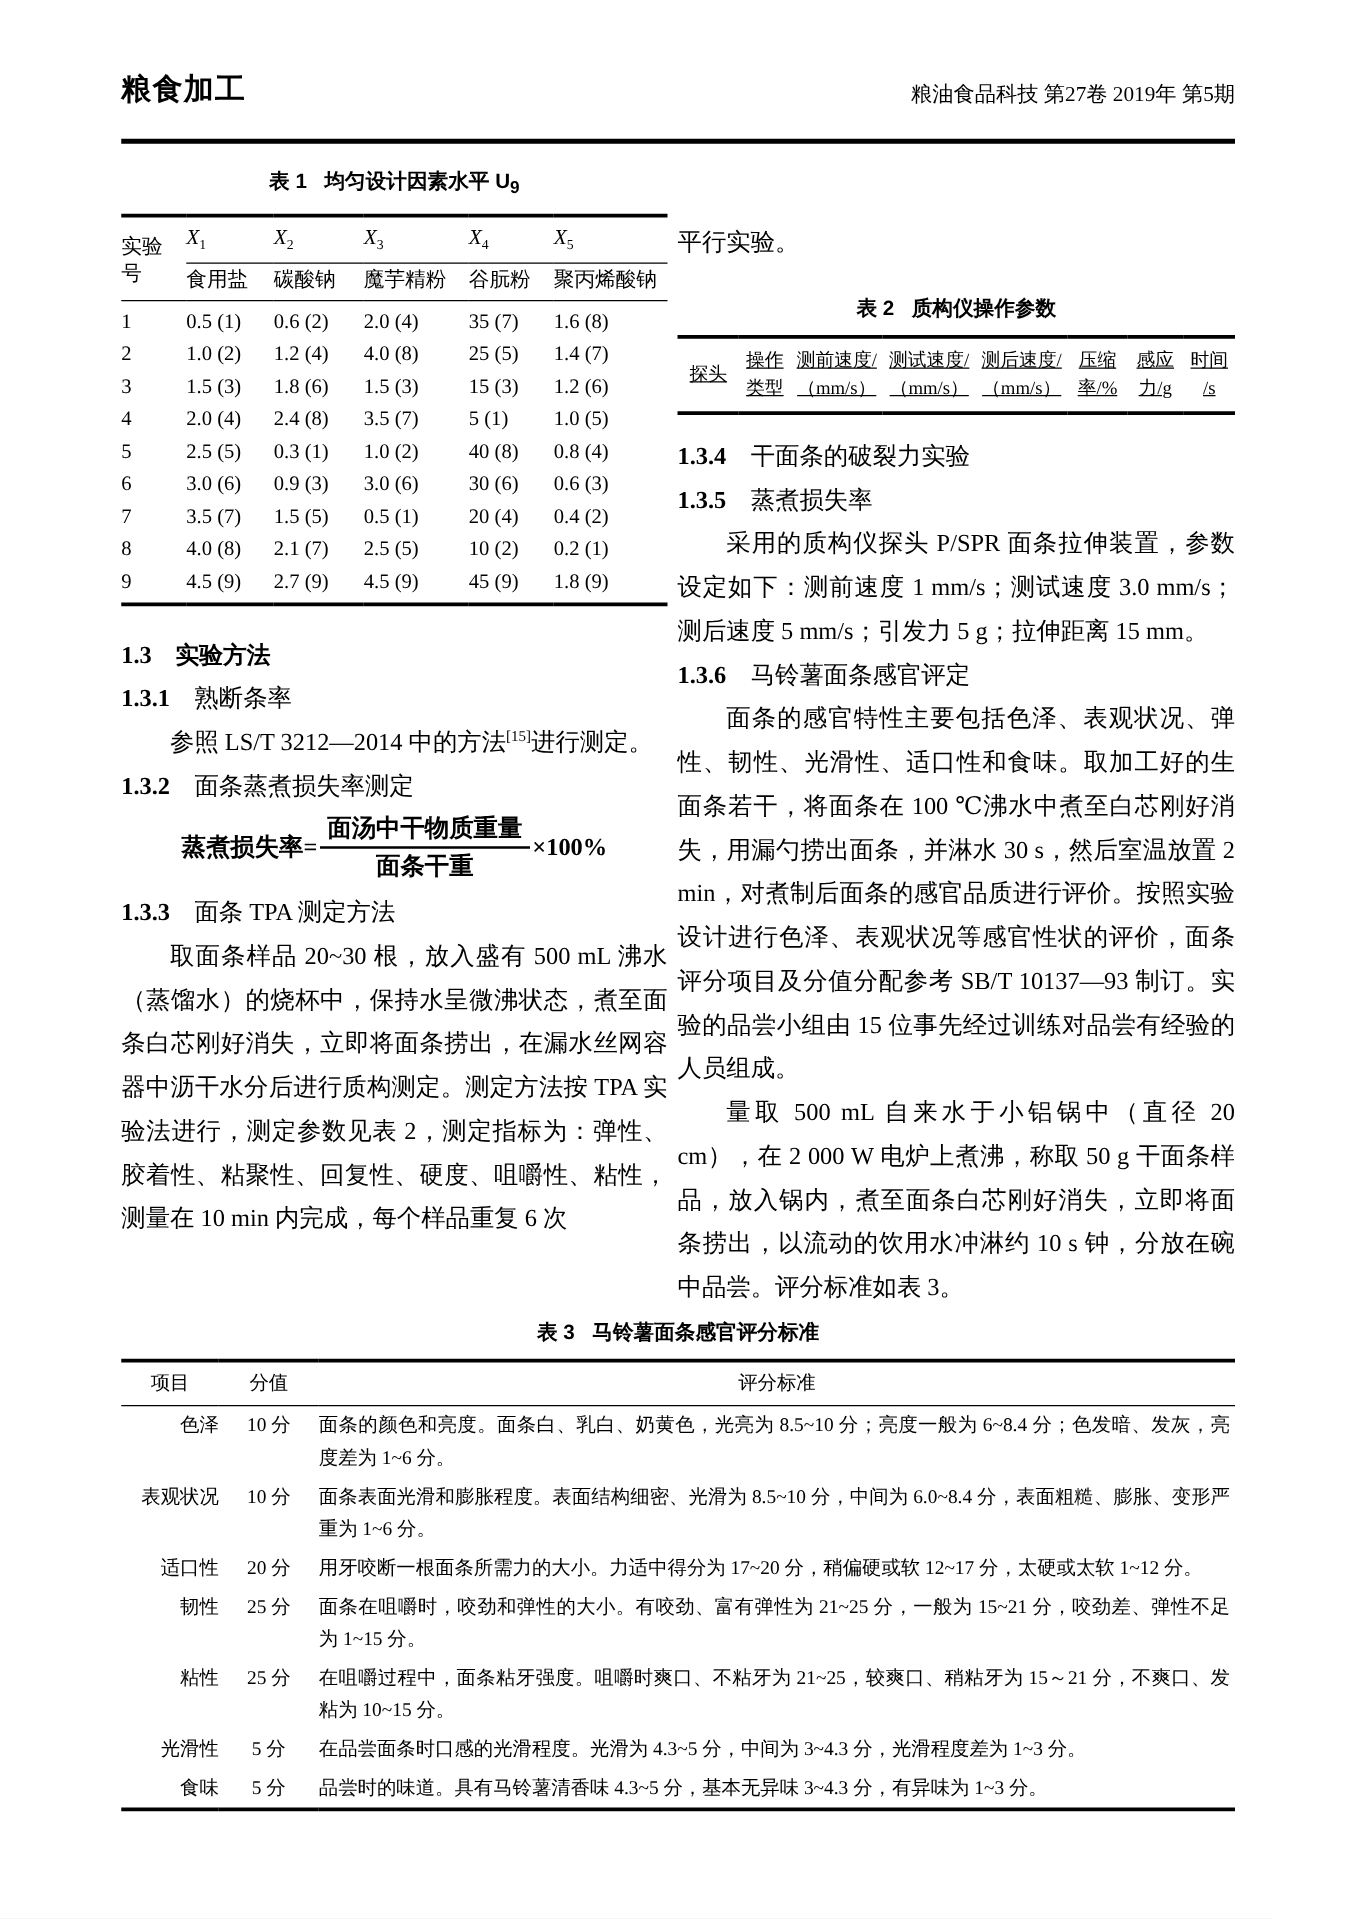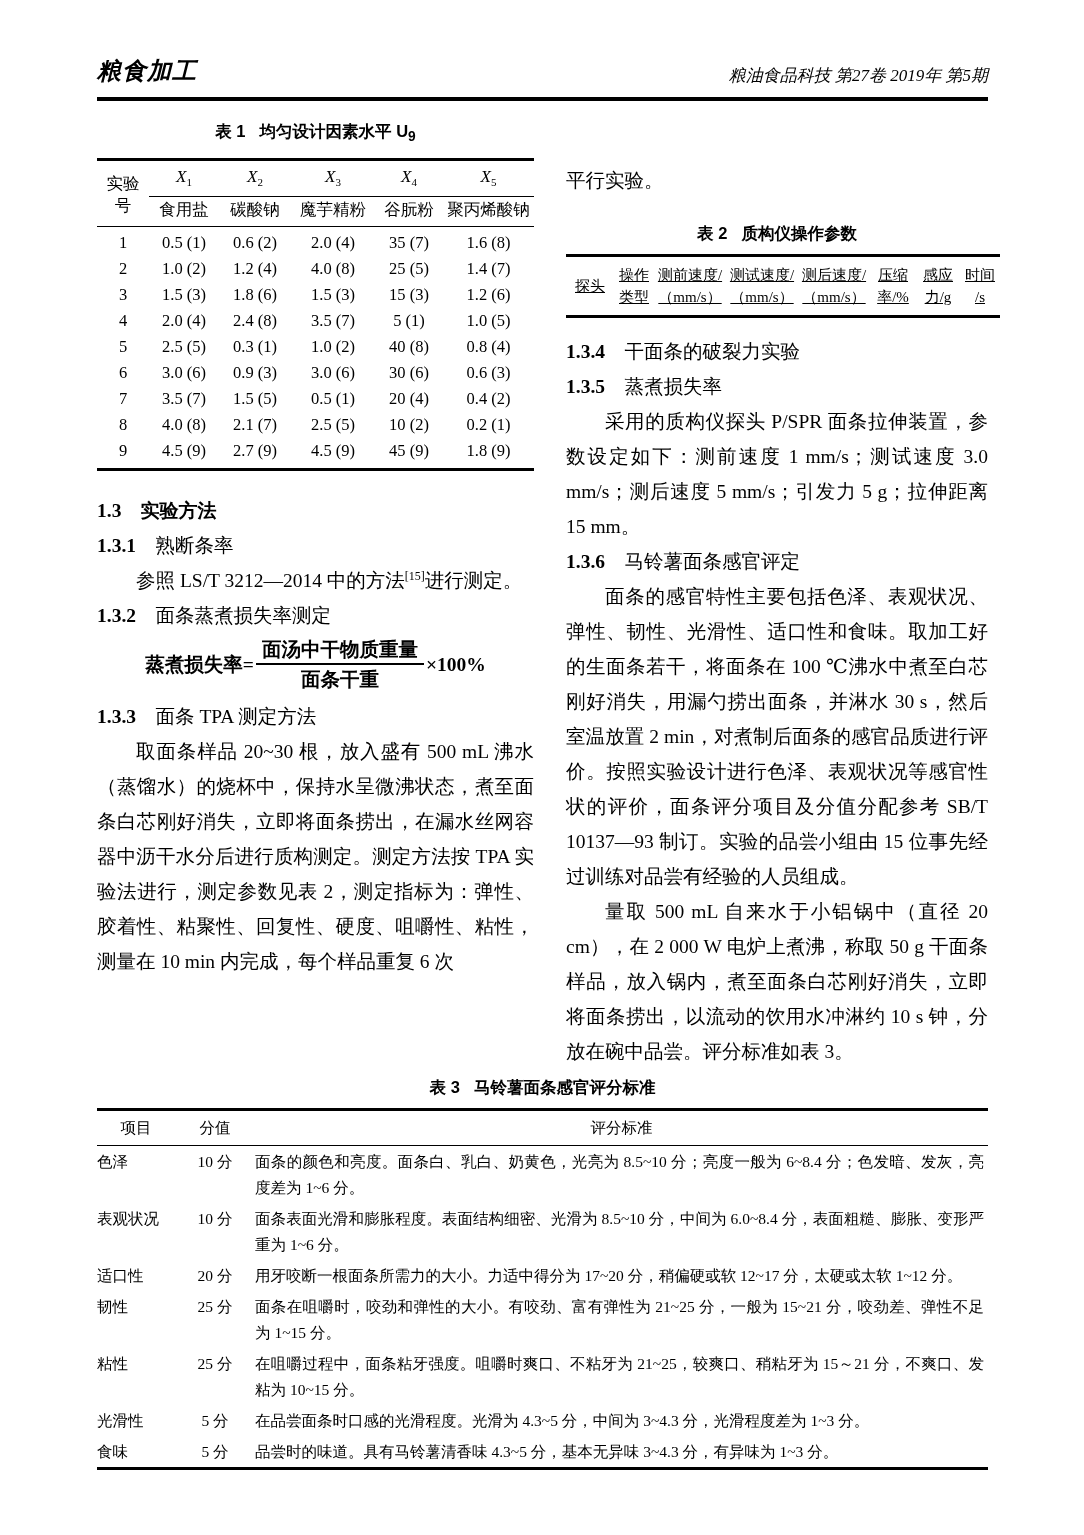--- a/index.html
+++ b/index.html
@@ -4,46 +4,46 @@
 <style>
   html,body{margin:0;padding:0;background:#e8e8e8;}
   .page{
     width:1084px;height:1535px;background:#ffffff;color:#000;
     font-family:"Liberation Serif","DejaVu Serif",serif;
     position:relative;box-sizing:border-box;
     padding:55px 96px 0 97px;overflow:hidden;
   }
   
   .hdr{display:flex;justify-content:space-between;align-items:flex-end;
-       border-bottom:4px solid #000;padding-bottom:10px;font-style:italic;}
+       border-bottom:4px solid #000;padding-bottom:24px;}
   .hdr-left{font-family:"Liberation Sans","DejaVu Sans",sans-serif;
             font-weight:bold;font-size:24px;letter-spacing:1px;}
   .hdr-right{font-size:17px;}
   
-  .cols{display:flex;gap:32px;margin-top:18px;}
+  .cols{display:flex;gap:8px;margin-top:18px;}
   .col-l{width:437px;flex:none;}
   .col-r{flex:1;min-width:0;}
   .body-text{font-size:19.5px;line-height:35px;text-align:justify;}
   p{margin:0;}
   .para{text-indent:2em;}
   .noindent{text-indent:0;margin-top:44px;}
   sup{font-size:12px;line-height:0;}
   
   .h2{font-weight:bold;}
   .h2 .htitle{font-family:"Liberation Sans","DejaVu Sans",sans-serif;margin-left:1em;font-size:19px;}
   .h3 .hnum{font-weight:bold;}
   .h3 .htitle{margin-left:1em;}
   
   .tbl-title{text-align:center;font-family:"Liberation Sans","DejaVu Sans",sans-serif;
              font-weight:bold;font-size:16.5px;line-height:24px;margin:0 0 9px;}
   .tbl-title .tlab{margin-right:14px;}
   
   .t1{width:100%;table-layout:fixed;border-collapse:collapse;
       border-top:3px solid #000;border-bottom:3px solid #000;
-      font-size:16.5px;text-align:center;margin-bottom:22px;}
+      font-size:16.5px;margin-bottom:22px;}
   .t1 td{padding:0;line-height:26px;}
   .t1 .rowhead{line-height:22px;border-bottom:1.5px solid #000;}
   .t1 .hr1 td{padding-top:3px;}
   .t1 .xcell{border-bottom:1.5px solid #000;font-size:17px;}
   .t1 .hr2 td{border-bottom:1.5px solid #000;padding-bottom:3px;}
   .t1 .dr td{line-height:26px;}
   .t1 .dr.first td{padding-top:3px;}
   .t1 .dr.last td{padding-bottom:4px;}
   .t1 i{font-style:italic;}
   .t1 sub{font-size:11px;}
@@ -55,21 +55,21 @@
   .t2 .h td{border-bottom:1.5px solid #000;padding-top:7px;padding-bottom:7px;}
   .t2 .h div{line-height:22px;}
   .t2 .d td{padding-top:9px;padding-bottom:9px;}
   .t2 .d div{line-height:19px;}
   
   .t3wrap{margin-top:6px;}
   .t3{width:100%;table-layout:fixed;border-collapse:collapse;
       border-top:3px solid #000;border-bottom:3px solid #000;font-size:15.5px;}
   .t3 td{vertical-align:top;padding:2.5px 0;line-height:26px;}
   .t3 .head td{border-bottom:1.5px solid #000;text-align:center;padding:4px 0;}
-  .t3 .c-item{text-align:left;}
+  .t3 .c-item{text-align:right;}
   .t3 .c-score{text-align:center;}
   .t3 .c-desc{text-align:justify;padding-right:4px;}
   
   .formula{display:flex;align-items:center;justify-content:center;
            font-size:19.5px;font-weight:bold;line-height:26px;margin:4px 0 6px;}
   .frac{display:inline-flex;flex-direction:column;text-align:center;margin:0 2px;}
   .frac .num{border-bottom:2px solid #000;padding:0 6px 0;}
   .frac .den{padding-top:2px;}
 </style>
 </head>

